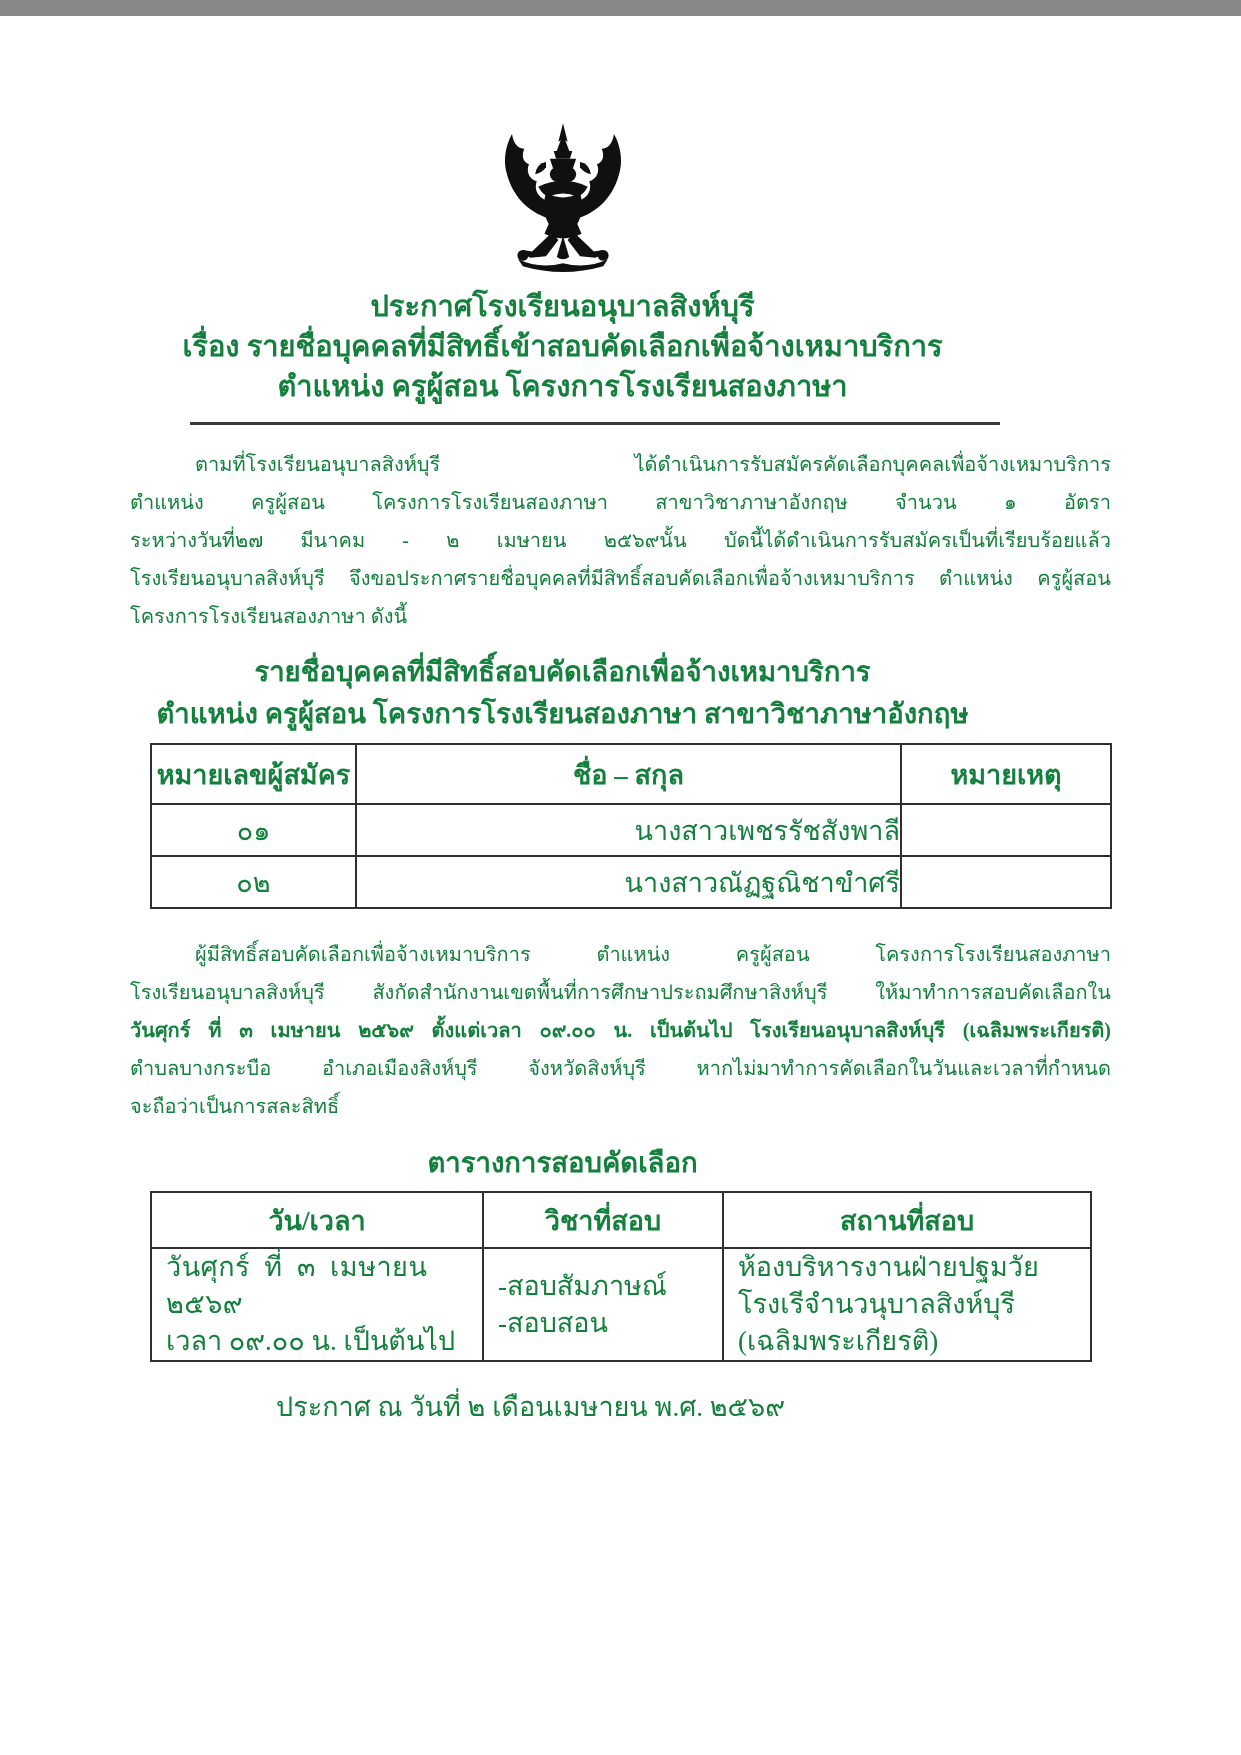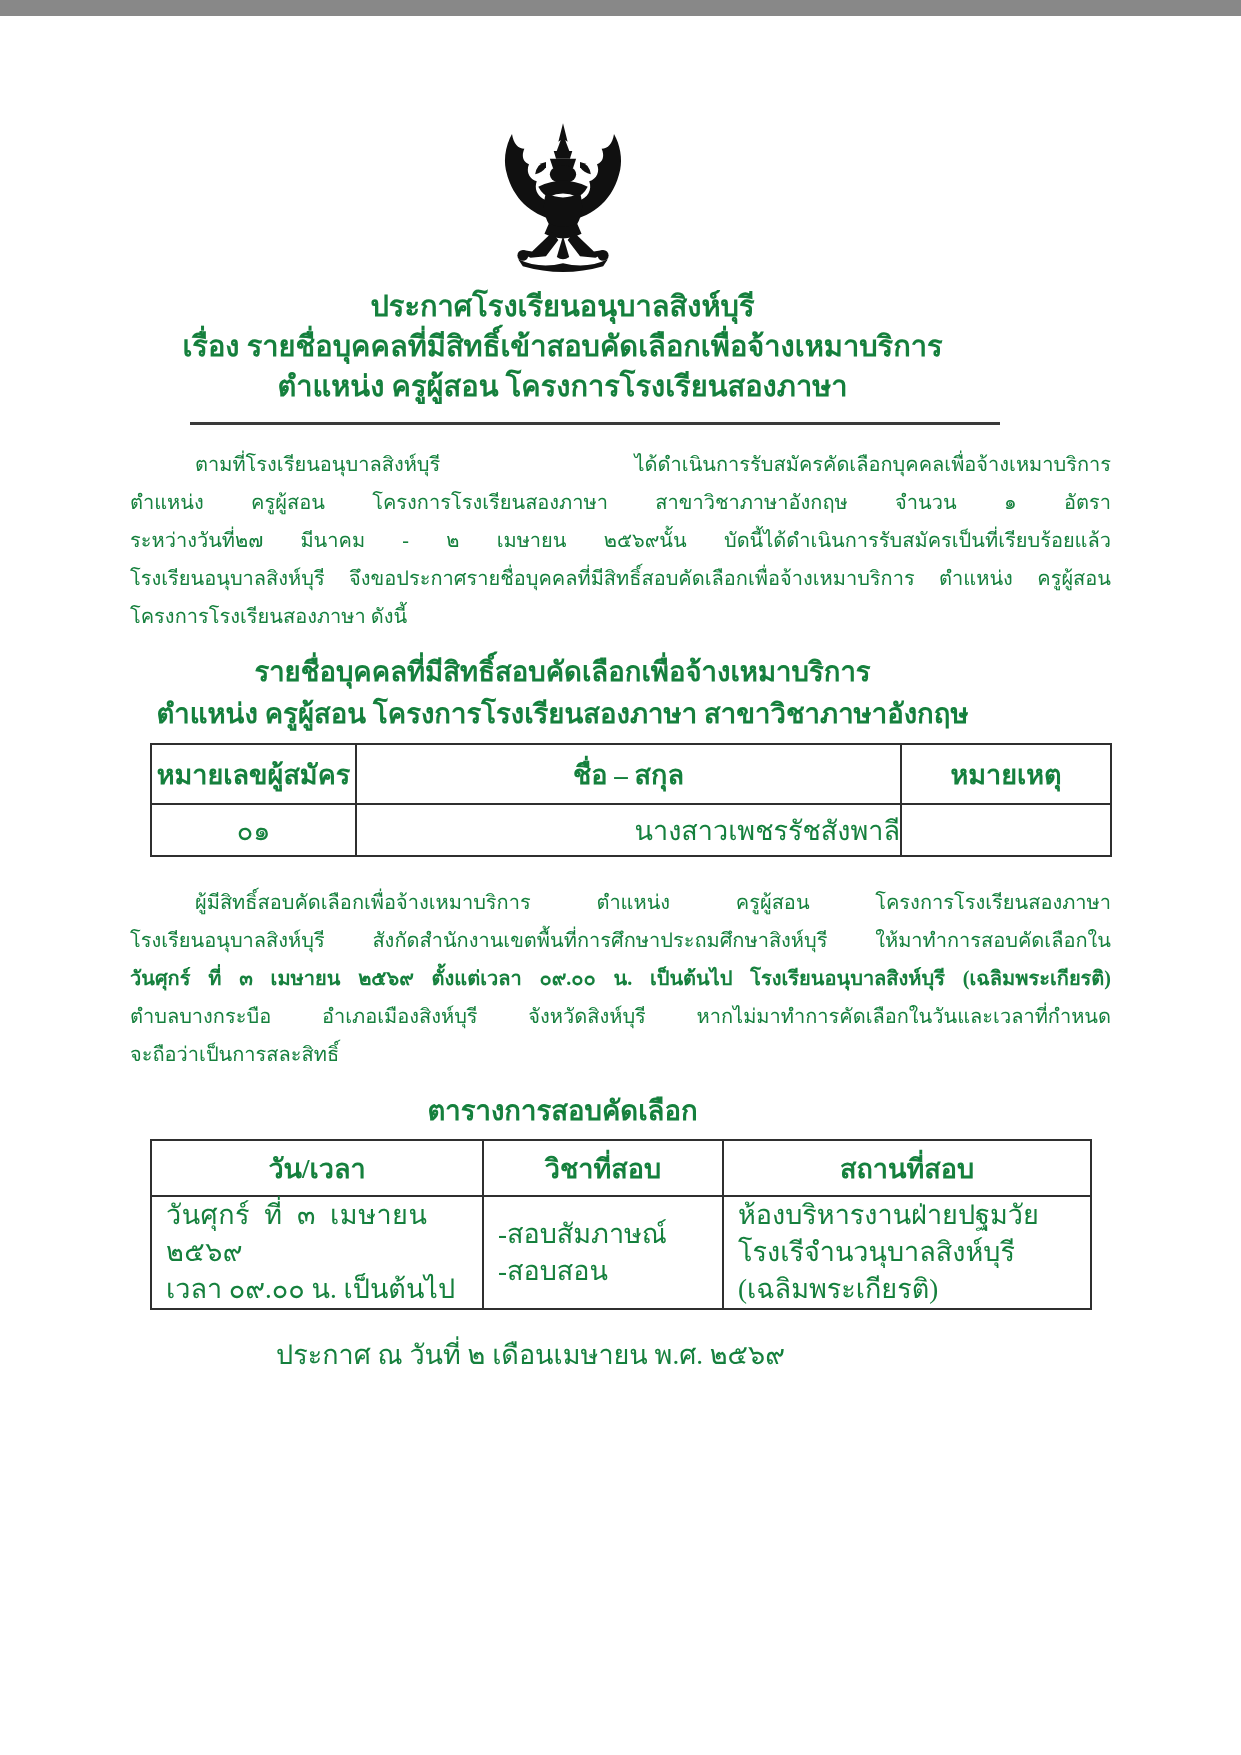--- a/index.html
+++ b/index.html
@@ -132,20 +132,27 @@
       </tr>
     </thead>
     <tbody>
       <tr>
         <td class="cell-no">๐๑</td>
         <td class="cell-name">
           <span class="fname">นางสาวเพชรรัช</span><span>สังพาลี</span>
         </td>
         <td></td>
       </tr>
+      <tr>
+        <td class="cell-no">๐๒</td>
+        <td class="cell-name">
+          <span class="fname">นางสาวณัฏฐณิชา</span><span>ขำศรี</span>
+        </td>
+        <td></td>
+      </tr>
     </tbody>
   </table>
 
   <div class="para para2">
     <div class="line just indent">ผู้มีสิทธิ์สอบคัดเลือกเพื่อจ้างเหมาบริการ ตำแหน่ง ครูผู้สอน โครงการโรงเรียนสองภาษา</div>
     <div class="line just">โรงเรียนอนุบาลสิงห์บุรี สังกัดสำนักงานเขตพื้นที่การศึกษาประถมศึกษาสิงห์บุรี ให้มาทำการสอบคัดเลือกใน</div>
     <div class="line just bold">วันศุกร์ ที่ ๓ เมษายน ๒๕๖๙ ตั้งแต่เวลา ๐๙.๐๐ น. เป็นต้นไป โรงเรียนอนุบาลสิงห์บุรี (เฉลิมพระเกียรติ)</div>
     <div class="line just">ตำบลบางกระบือ อำเภอเมืองสิงห์บุรี จังหวัดสิงห์บุรี หากไม่มาทำการคัดเลือกในวันและเวลาที่กำหนด</div>
     <div class="line">จะถือว่าเป็นการสละสิทธิ์</div>
   </div>

